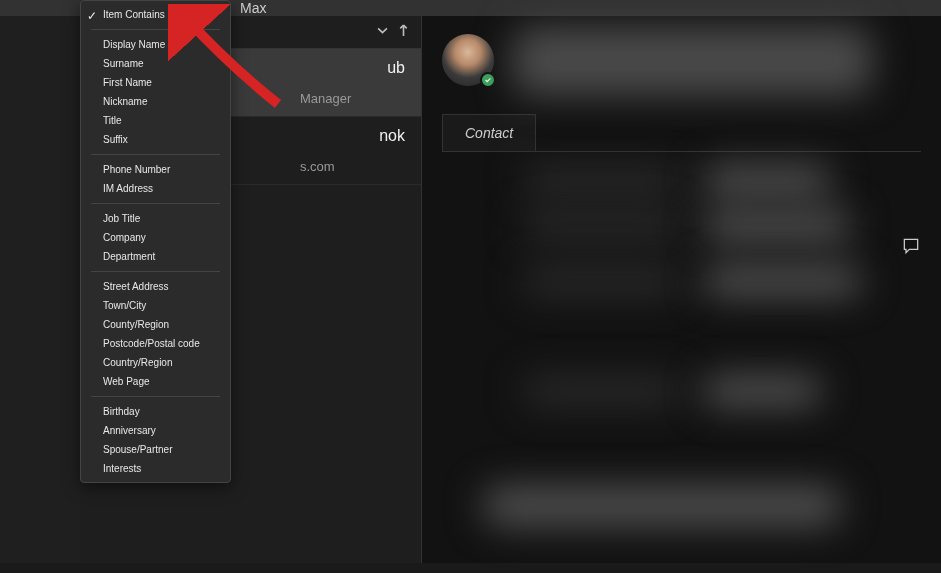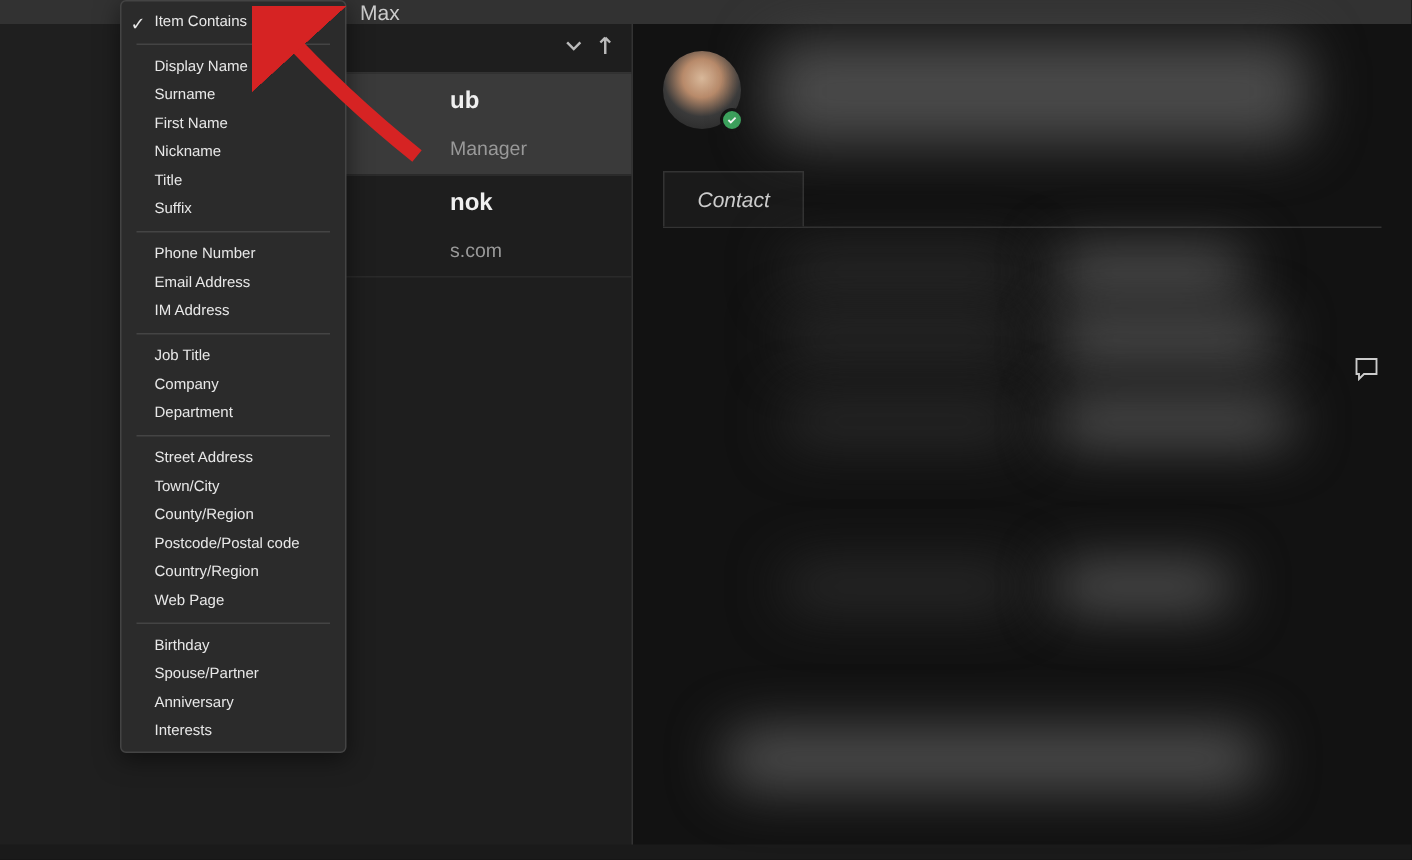--- a/index.html
+++ b/index.html
@@ -45,21 +45,21 @@
     .chevron-icon, .up-icon {
       color: #bbb; font-size: 12px; cursor: pointer;
     }
     .contact-item {
       padding: 10px 16px 10px 220px;
       border-bottom: 1px solid #2a2a2a;
     }
     .contact-item.selected {
       background: #3a3a3a;
     }
-    .contact-name { font-size: 16px; color: #f0f0f0; font-weight: 700; }
+    .contact-name { font-size: 16px; color: #f0f0f0; font-weight: 400; text-align: right; }
     .contact-sub { font-size: 13px; color: #999; margin-top: 14px; }
     .right-col {
       flex: 1;
       background: #121212;
       position: relative;
       padding: 18px 20px;
     }
     .avatar-wrap {
       position: relative;
       width: 52px;
@@ -228,37 +228,36 @@
     <div class="dropdown-item checked">Item Contains</div>
     <div class="dropdown-sep"></div>
     <div class="dropdown-item">Display Name</div>
     <div class="dropdown-item">Surname</div>
     <div class="dropdown-item">First Name</div>
     <div class="dropdown-item">Nickname</div>
     <div class="dropdown-item">Title</div>
     <div class="dropdown-item">Suffix</div>
     <div class="dropdown-sep"></div>
     <div class="dropdown-item">Phone Number</div>
-    <div class="dropdown-item">Email Address</div>
     <div class="dropdown-item">IM Address</div>
     <div class="dropdown-sep"></div>
     <div class="dropdown-item">Job Title</div>
     <div class="dropdown-item">Company</div>
     <div class="dropdown-item">Department</div>
     <div class="dropdown-sep"></div>
     <div class="dropdown-item">Street Address</div>
     <div class="dropdown-item">Town/City</div>
     <div class="dropdown-item">County/Region</div>
     <div class="dropdown-item">Postcode/Postal code</div>
     <div class="dropdown-item">Country/Region</div>
     <div class="dropdown-item">Web Page</div>
     <div class="dropdown-sep"></div>
     <div class="dropdown-item">Birthday</div>
+    <div class="dropdown-item">Anniversary</div>
     <div class="dropdown-item">Spouse/Partner</div>
-    <div class="dropdown-item">Anniversary</div>
     <div class="dropdown-item">Interests</div>
   </div>
 
 <svg class="arrow-annot" width="130" height="120">
   <defs>
     <marker id="ah" markerWidth="10" markerHeight="10" refX="2" refY="5" orient="auto">
       <path d="M0 0 L10 5 L0 10 z" fill="#d62323"></path>
     </marker>
   </defs>
   <path d="M110 100 Q60 60 18 14" stroke="#d62323" stroke-width="10" fill="none" marker-end="url(#ah)"></path>

